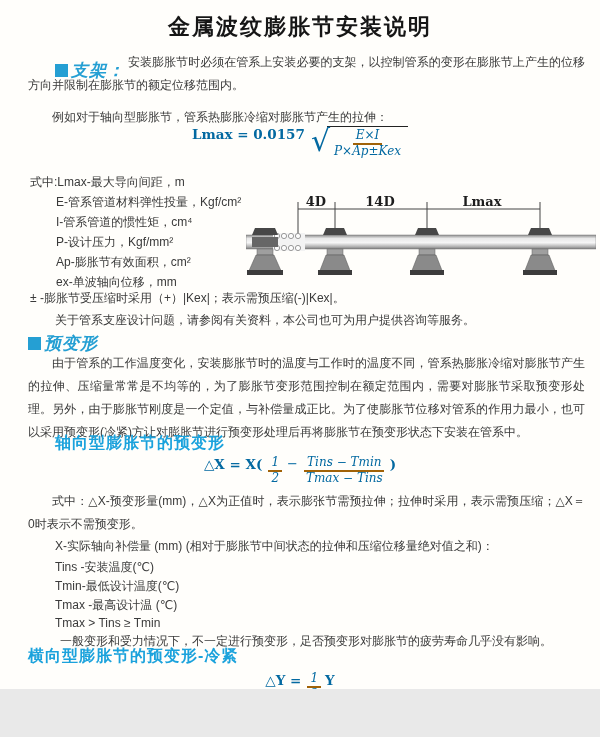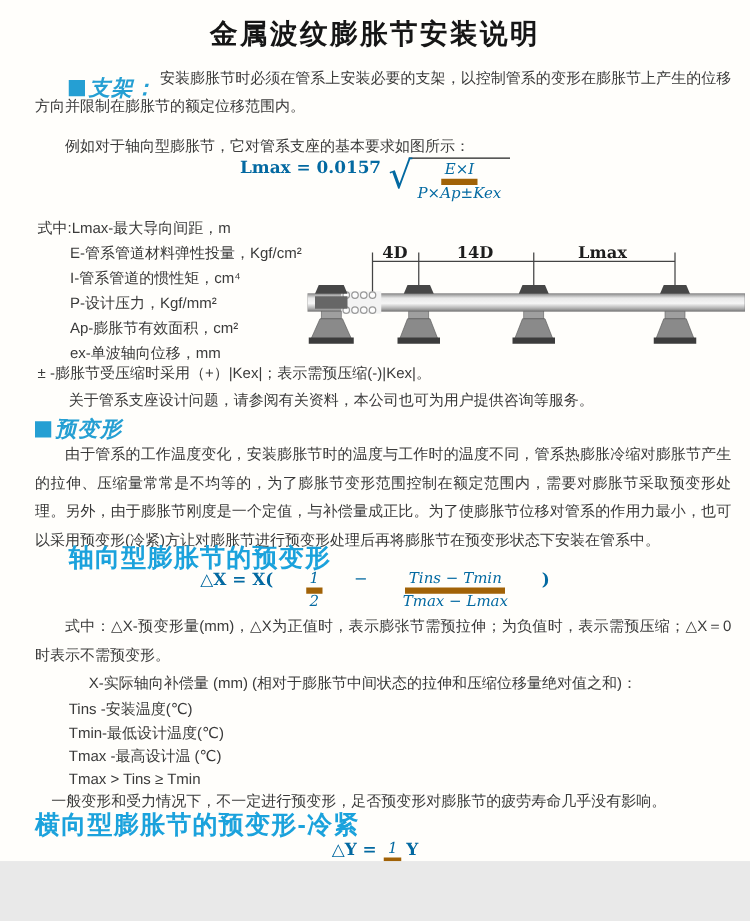--- a/index.html
+++ b/index.html
@@ -16,57 +16,57 @@
   }
   .para { position:absolute; left:0; width:600px; box-sizing:border-box;
           padding:0 15px 0 28px; line-height:23px; text-align:justify; }
   .indent2 { text-indent:2em; }
   .section-head {
     position:absolute; display:flex; align-items:center;
     color:var(--accent); font-size:17px; font-weight:bold; letter-spacing:1px;font-style:italic;
   }
   .section-head .sq { width:13px; height:13px; background:var(--accent);
     display:inline-block; margin-right:3px; flex:0 0 auto; }
-  .subtitle { position:absolute; color:var(--accent2); font-size:20px;
+  .subtitle { position:absolute; color:var(--accent2); font-size:16px;
     font-weight:bold; letter-spacing:1px; }
   .defs { position:absolute; top:172px; left:30px; }
   .def { line-height:20px; white-space:nowrap; }
   .def.ind { padding-left:26px; }
   .line { position:absolute; white-space:nowrap; line-height:20px; }
   
   .formula { position:absolute; left:0; width:600px; display:flex;
     justify-content:center; align-items:flex-start;
     font-family:"DejaVu Serif","Liberation Serif",serif; color:#0369a1; }
   .f-lhs { font-weight:bold; font-size:13.5px; margin-right:6px; }
   .f-rhs { font-weight:bold; font-size:13.5px; margin-left:4px; }
   .radical { font-size:30px; font-weight:400; line-height:26px;
     margin-right:-3px; transform:translateY(2px); }
   .sqrt-body { border-top:1.6px solid #222; padding:1px 4px 0 4px; }
   .frac { display:inline-flex; flex-direction:column; align-items:center;
     line-height:1.15; font-size:12px; font-style:italic; text-align:center; }
-  .frac .num { border-bottom:5px solid #a16207; padding:0 3px; }
+  .frac .num { border-bottom:2px solid #a16207; padding:0 3px; }
   .frac .den { padding:0 3px; }
   .f-op { margin:0 5px; font-size:13px; }
   .diagram { position:absolute; top:193px; left:246px; width:350px; height:92px; }
   .dim-label { font-family:"DejaVu Serif","Liberation Serif",serif;
     font-weight:bold; font-size:13px; fill:#1d1d1d; }
 </style>
 </head>
 <body>
 
 <div class="page">
 
   <div class="doc-title">金属波纹膨胀节安装说明</div>
 
   <div class="section-head" style="top:59px; left:55px;">
     <span class="sq"></span>
     <span>支架：</span>
   </div>
   <p class="para" style="top:51px; text-indent:100px; margin:0;">安装膨胀节时必须在管系上安装必要的支架，以控制管系的变形在膨胀节上产生的位移方向并限制在膨胀节的额定位移范围内。</p>
-  <p class="para indent2" style="top:106px; margin:0;">例如对于轴向型膨胀节，它对管系支座的基本要求如图所示：</p>
+  <p class="para indent2" style="top:106px; margin:0;">例如对于轴向型膨胀节，管系热膨胀冷缩对膨胀节产生的拉伸：</p>
 
   <div class="formula" style="top:126px;">
     <span class="f-lhs">Lmax = 0.0157</span>
     <span class="radical">√</span>
     <span class="sqrt-body">
       <span class="frac">
         <span class="num">E×I</span>
         <span class="den">P×Ap±Kex</span>
       </span>
     </span>
@@ -149,41 +149,41 @@
   <div class="line" style="top:310px; left:55px;">关于管系支座设计问题，请参阅有关资料，本公司也可为用户提供咨询等服务。</div>
 
   <div class="section-head" style="top:332px; left:28px;">
     <span class="sq"></span>
     <span>预变形</span>
   </div>
   <p class="para indent2" style="top:352px; margin:0;">由于管系的工作温度变化，安装膨胀节时的温度与工作时的温度不同，管系热膨胀冷缩对膨胀节产生的拉伸、压缩量常常是不均等的，为了膨胀节变形范围控制在额定范围内，需要对膨胀节采取预变形处理。另外，由于膨胀节刚度是一个定值，与补偿量成正比。为了使膨胀节位移对管系的作用力最小，也可以采用预变形(冷紧)方让对膨胀节进行预变形处理后再将膨胀节在预变形状态下安装在管系中。</p>
 
   <div class="subtitle" style="top:433px; left:55px;">轴向型膨胀节的预变形</div>
 
-  <div class="formula" style="top:456px;gap:20px;">
+  <div class="formula" style="top:456px;">
     <span class="f-lhs">△X = X(</span>
     <span class="frac">
       <span class="num">1</span>
       <span class="den">2</span>
     </span>
     <span class="f-op">−</span>
     <span class="frac">
       <span class="num">Tins − Tmin</span>
-      <span class="den">Tmax − Lmax</span>
+      <span class="den">Tmax − Tins</span>
     </span>
     <span class="f-rhs">)</span>
   </div>
 
-  <p class="para indent2" style="top:490px; line-height:23px; margin:0;">式中：△X-预变形量(mm)，△X为正值时，表示膨张节需预拉伸；为负值时，表示需预压缩；△X＝0时表示不需预变形。</p>
-  <div class="line" style="top:536px; left:71px;text-align:right;">X-实际轴向补偿量 (mm) (相对于膨胀节中间状态的拉伸和压缩位移量绝对值之和)：</div>
+  <p class="para indent2" style="top:490px; line-height:23px; margin:0;">式中：△X-预变形量(mm)，△X为正值时，表示膨张节需预拉伸；拉伸时采用，表示需预压缩；△X＝0时表示不需预变形。</p>
+  <div class="line" style="top:536px; left:55px;text-align:right;">X-实际轴向补偿量 (mm) (相对于膨胀节中间状态的拉伸和压缩位移量绝对值之和)：</div>
   <div class="line" style="top:557px; left:55px;">Tins -安装温度(℃)</div>
   <div class="line" style="top:576px; left:55px;">Tmin-最低设计温度(℃)</div>
   <div class="line" style="top:595px; left:55px;">Tmax -最高设计温 (℃)</div>
   <div class="line" style="top:613px; left:55px;">Tmax &gt; Tins ≥ Tmin</div>
-  <div class="line" style="top:631px; left:41px;">一般变形和受力情况下，不一定进行预变形，足否预变形对膨胀节的疲劳寿命几乎没有影响。</div>
+  <div class="line" style="top:631px; left:60px;">一般变形和受力情况下，不一定进行预变形，足否预变形对膨胀节的疲劳寿命几乎没有影响。</div>
 
   <div class="subtitle" style="top:646px; left:28px;">横向型膨胀节的预变形-冷紧</div>
 
   <div class="formula" style="top:672px;">
     <span class="f-lhs">△Y =</span>
     <span class="frac">
       <span class="num">1</span>
       <span class="den">2</span>
     </span>
     <span class="f-rhs">Y</span>

